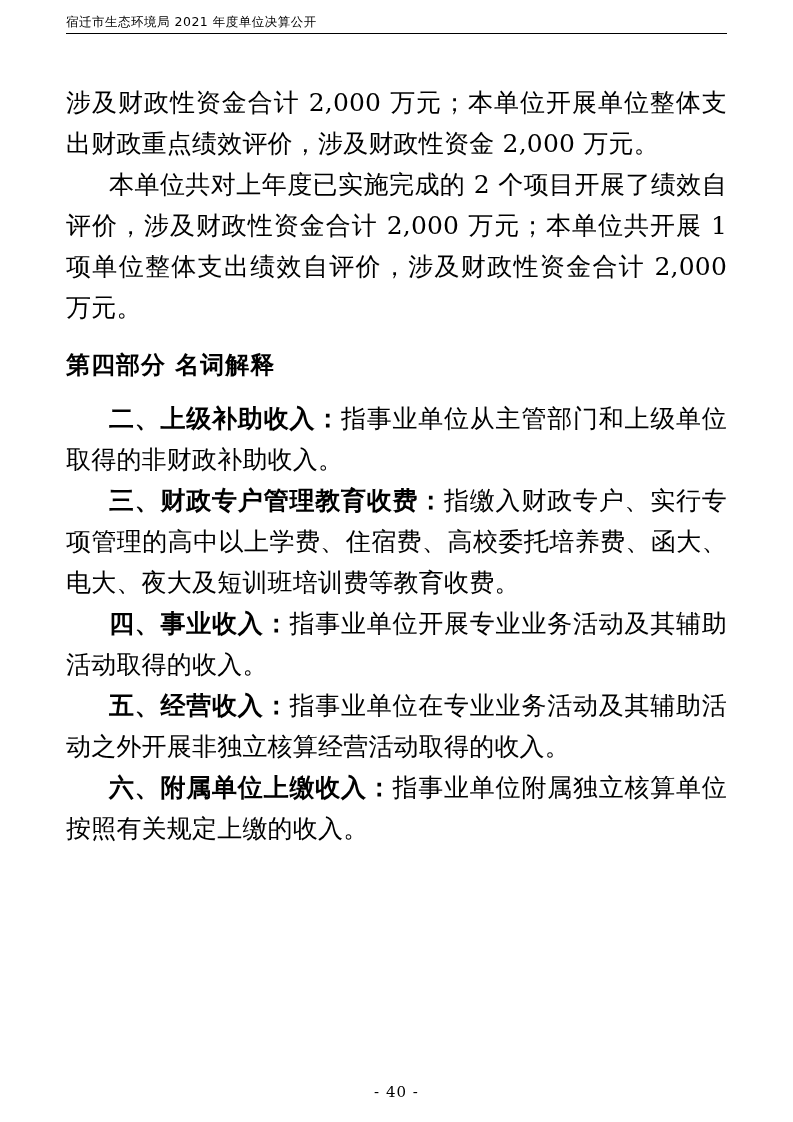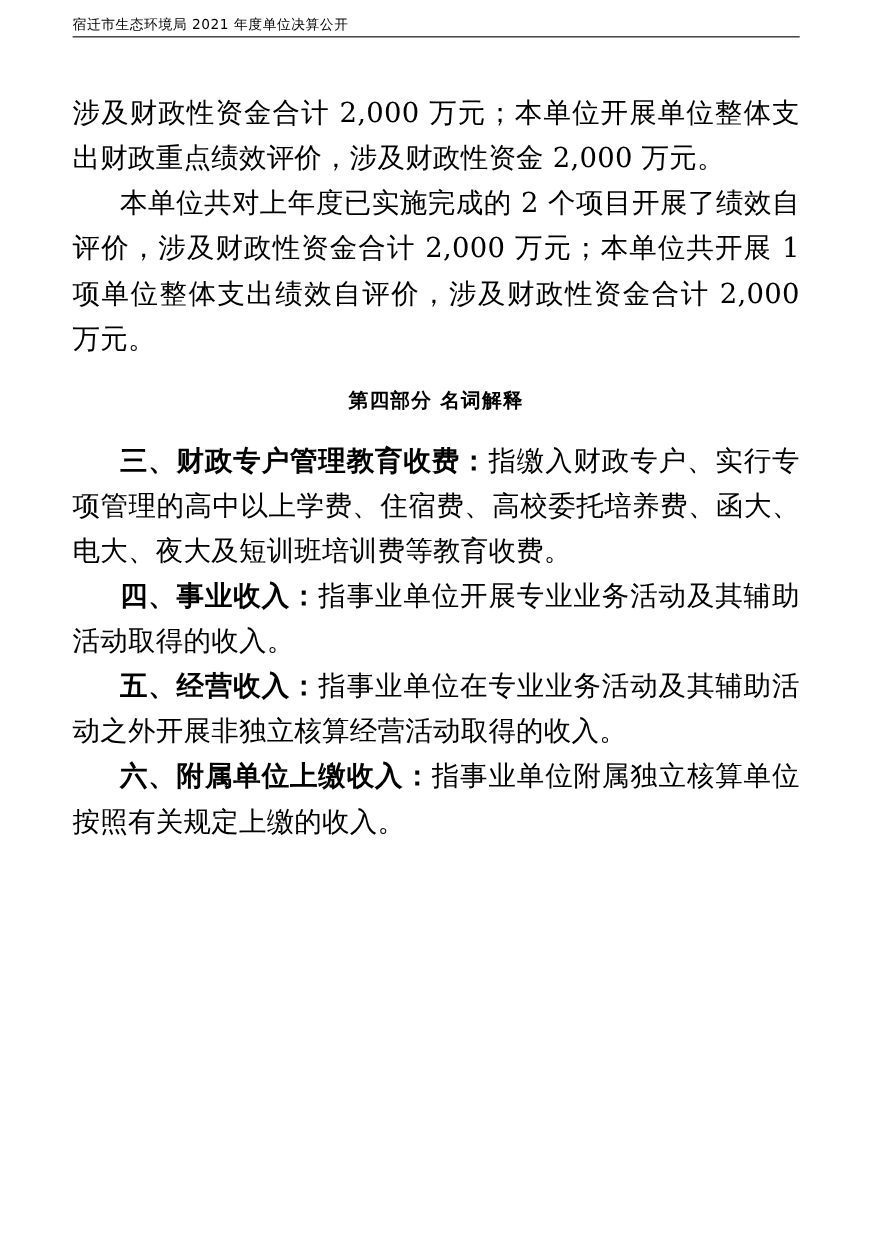--- a/index.html
+++ b/index.html
@@ -54,22 +54,21 @@
     text-align: justify;
     text-justify: inter-ideograph;
     letter-spacing: 0.2px;
     font-family: "DejaVu Serif", "Liberation Serif", serif;
   }
   p.indent {
     text-indent: 43px;
   }
   .section-title {
     margin: 14px 0 10px 0;
-    text-align: center;
-    font-size: 18px;
+    font-size: 24px;
     font-weight: bold;
     line-height: 46px;
     letter-spacing: 1px;
     font-family: "DejaVu Serif", "Liberation Serif", serif;
   }
   .term {
     font-weight: bold;
   }
   .footer {
     position: absolute;
@@ -92,26 +91,28 @@
 
   <div class="content">
 
     <p class="para">涉及财政性资金合计 2,000 万元；本单位开展单位整体支出财政重点绩效评价，涉及财政性资金 2,000 万元。</p>
 
     <p class="para indent">本单位共对上年度已实施完成的 2 个项目开展了绩效自评价，涉及财政性资金合计 2,000 万元；本单位共开展 1 项单位整体支出绩效自评价，涉及财政性资金合计 2,000 万元。</p>
 
     <div class="section-title">第四部分  名词解释</div>
 
 
+    <p class="para indent"><span class="term">二、上级补助收入：</span><span>指事业单位从主管部门和上级单位取得的非财政补助收入。</span></p>
 
     <p class="para indent"><span class="term">三、财政专户管理教育收费：</span><span>指缴入财政专户、实行专项管理的高中以上学费、住宿费、高校委托培养费、函大、电大、夜大及短训班培训费等教育收费。</span></p>
 
     <p class="para indent"><span class="term">四、事业收入：</span><span>指事业单位开展专业业务活动及其辅助活动取得的收入。</span></p>
 
     <p class="para indent"><span class="term">五、经营收入：</span><span>指事业单位在专业业务活动及其辅助活动之外开展非独立核算经营活动取得的收入。</span></p>
 
     <p class="para indent"><span class="term">六、附属单位上缴收入：</span><span>指事业单位附属独立核算单位按照有关规定上缴的收入。</span></p>
 
 
   </div>
 
+  <div class="footer">- 40 -</div>
 
 </div>
 
 </body></html>

